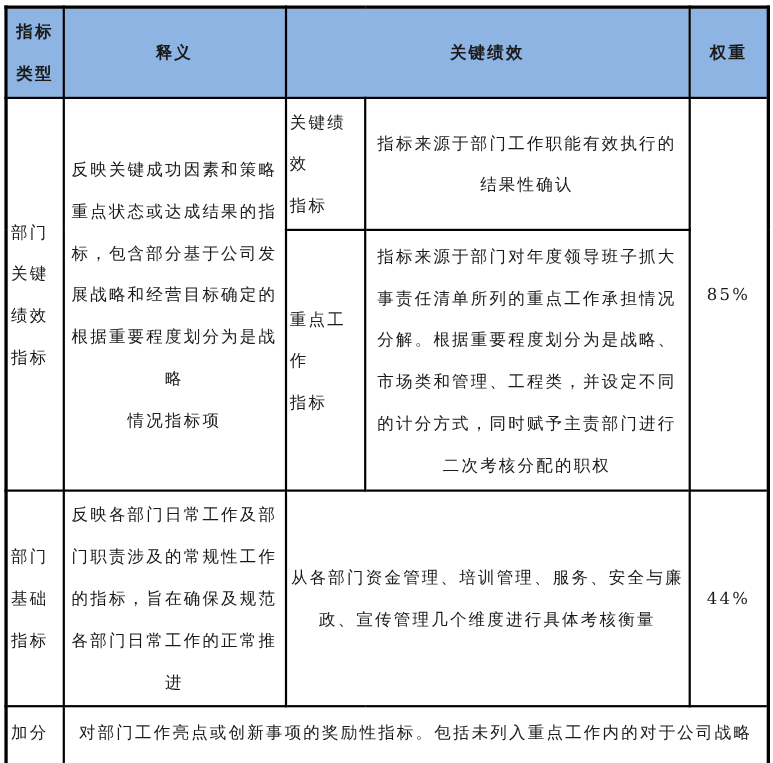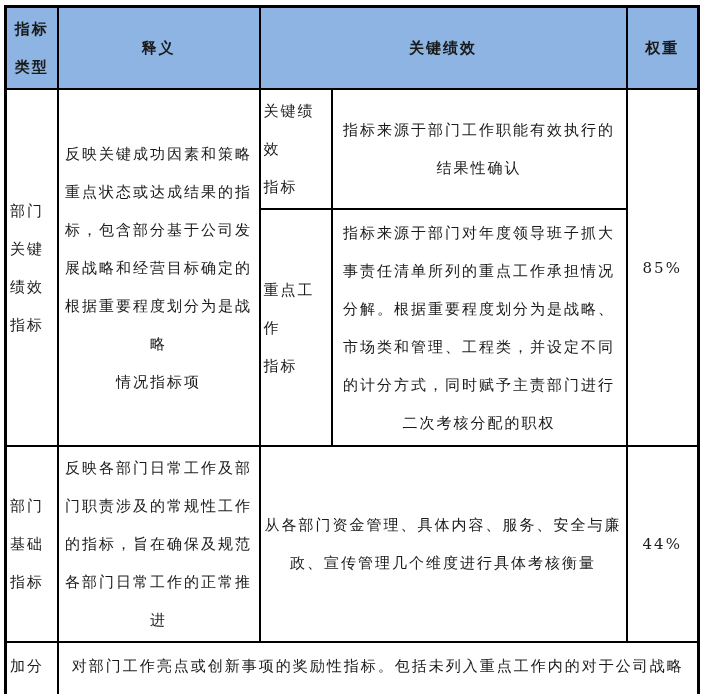--- a/index.html
+++ b/index.html
@@ -103,21 +103,21 @@
 
     <tr>
       <td class="lbl" style="height:192px">部门
 基础
 指标</td>
       <td class="txt">反映各部门日常工作及部
 门职责涉及的常规性工作
 的指标，旨在确保及规范
 各部门日常工作的正常推
 进</td>
-      <td class="txt" colspan="2">从各部门资金管理、具体内容、服务、安全与廉
+      <td class="txt" colspan="2">从各部门资金管理、培训管理、服务、安全与廉
 政、宣传管理几个维度进行具体考核衡量</td>
       <td class="pct">44%</td>
     </tr>
 
     <tr>
       <td class="lbl" style="height:87px">加分
 项</td>
       <td class="txt" colspan="4">对部门工作亮点或创新事项的奖励性指标。包括未列入重点工作内的对于公司战略
 和发展具有重要意义的事项或者部门工作的突出亮点等内容</td>
     </tr>

